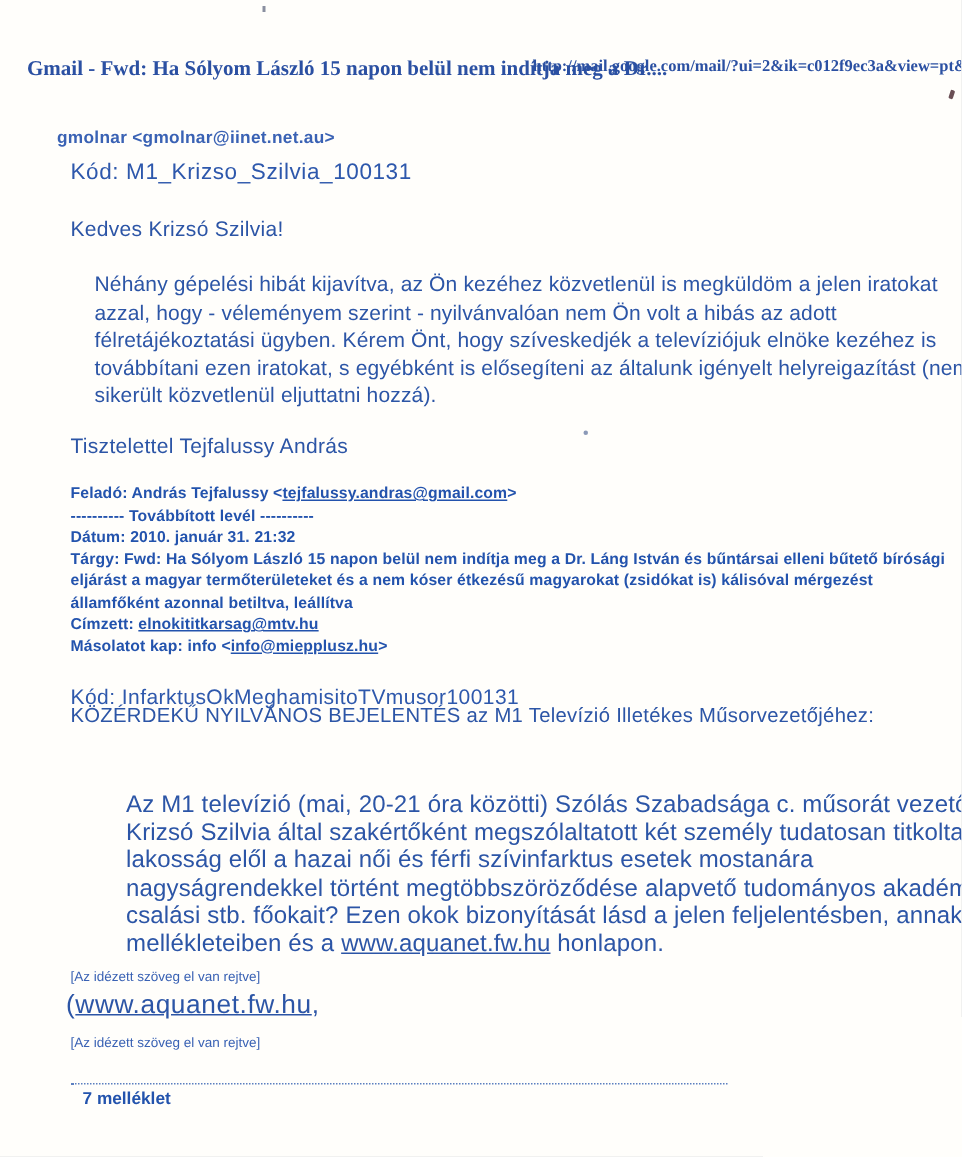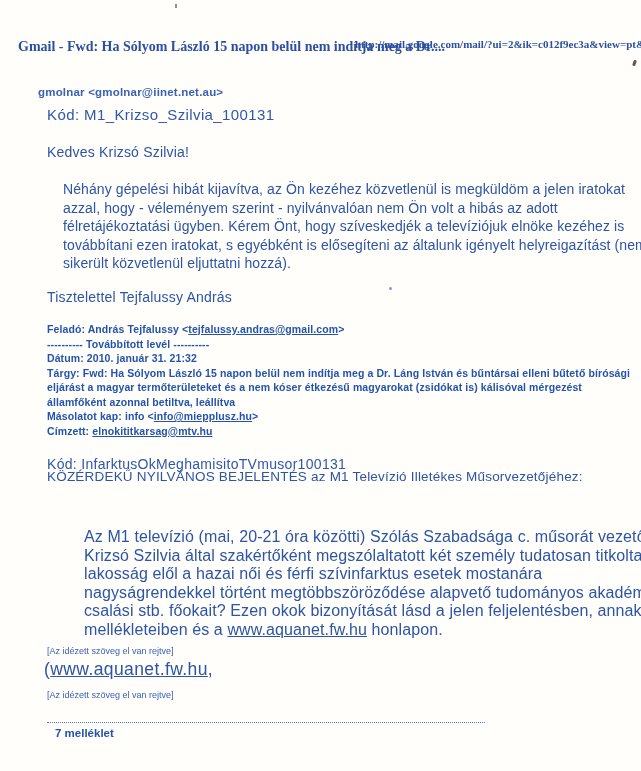--- a/index.html
+++ b/index.html
@@ -128,22 +128,22 @@
 
   <div class="abs paragraph-1">Néhány gépelési hibát kijavítva, az Ön kezéhez közvetlenül is  megküldöm a jelen iratokat azzal, hogy - véleményem szerint - nyilvánvalóan nem Ön volt a hibás az adott félretájékoztatási ügyben. Kérem Önt, hogy szíveskedjék a televíziójuk elnöke kezéhez is továbbítani ezen iratokat, s egyébként is elősegíteni az általunk igényelt helyreigazítást (nem sikerült közvetlenül eljuttatni hozzá).</div>
 
   <div class="abs closing">Tisztelettel Tejfalussy András</div>
 
   <div class="abs fwd-block">
     <div class="line"><span>Feladó: András Tejfalussy &lt;</span><span class="email-link">tejfalussy.andras@gmail.com</span><span>&gt;</span></div>
     <div class="line">---------- Továbbított levél ----------</div>
     <div class="line">Dátum: 2010. január 31. 21:32</div>
     <div class="line">Tárgy: Fwd: Ha Sólyom László 15 napon belül nem indítja meg a Dr. Láng István és bűntársai elleni bűtető bírósági eljárást a magyar termőterületeket és a nem kóser étkezésű magyarokat (zsidókat is) kálisóval mérgezést államfőként azonnal betiltva, leállítva</div>
+    <div class="line"><span>Címzett: </span><span class="email-link">elnokititkarsag@mtv.hu</span></div>
     <div class="line"><span>Másolatot kap: info &lt;</span><span class="email-link">info@miepplusz.hu</span><span>&gt;</span></div>
-    <div class="line"><span>Címzett: </span><span class="email-link">elnokititkarsag@mtv.hu</span></div>
   </div>
 
   <div class="abs code-line-2">Kód: InfarktusOkMeghamisitoTVmusor100131</div>
 
   <div class="abs announcement">KÖZÉRDEKŰ NYILVÁNOS BEJELENTÉS az M1 Televízió Illetékes Műsorvezetőjéhez:</div>
 
   <div class="abs paragraph-2"><span>Az M1 televízió (mai, 20-21 óra közötti) Szólás Szabadsága c. műsorát vezető Krizsó Szilvia által szakértőként megszólaltatott két személy tudatosan titkolta el a lakosság elől a hazai női és férfi szívinfarktus esetek mostanára nagyságrendekkel történt megtöbbszöröződése alapvető tudományos akadémiai csalási stb. főokait? Ezen okok bizonyítását lásd a jelen feljelentésben, annak mellékleteiben és a </span><span class="inline-link">www.aquanet.fw.hu</span><span> honlapon.</span></div>
 
   <div class="abs hidden-quote-1">[Az idézett szöveg el van rejtve]</div>
 

